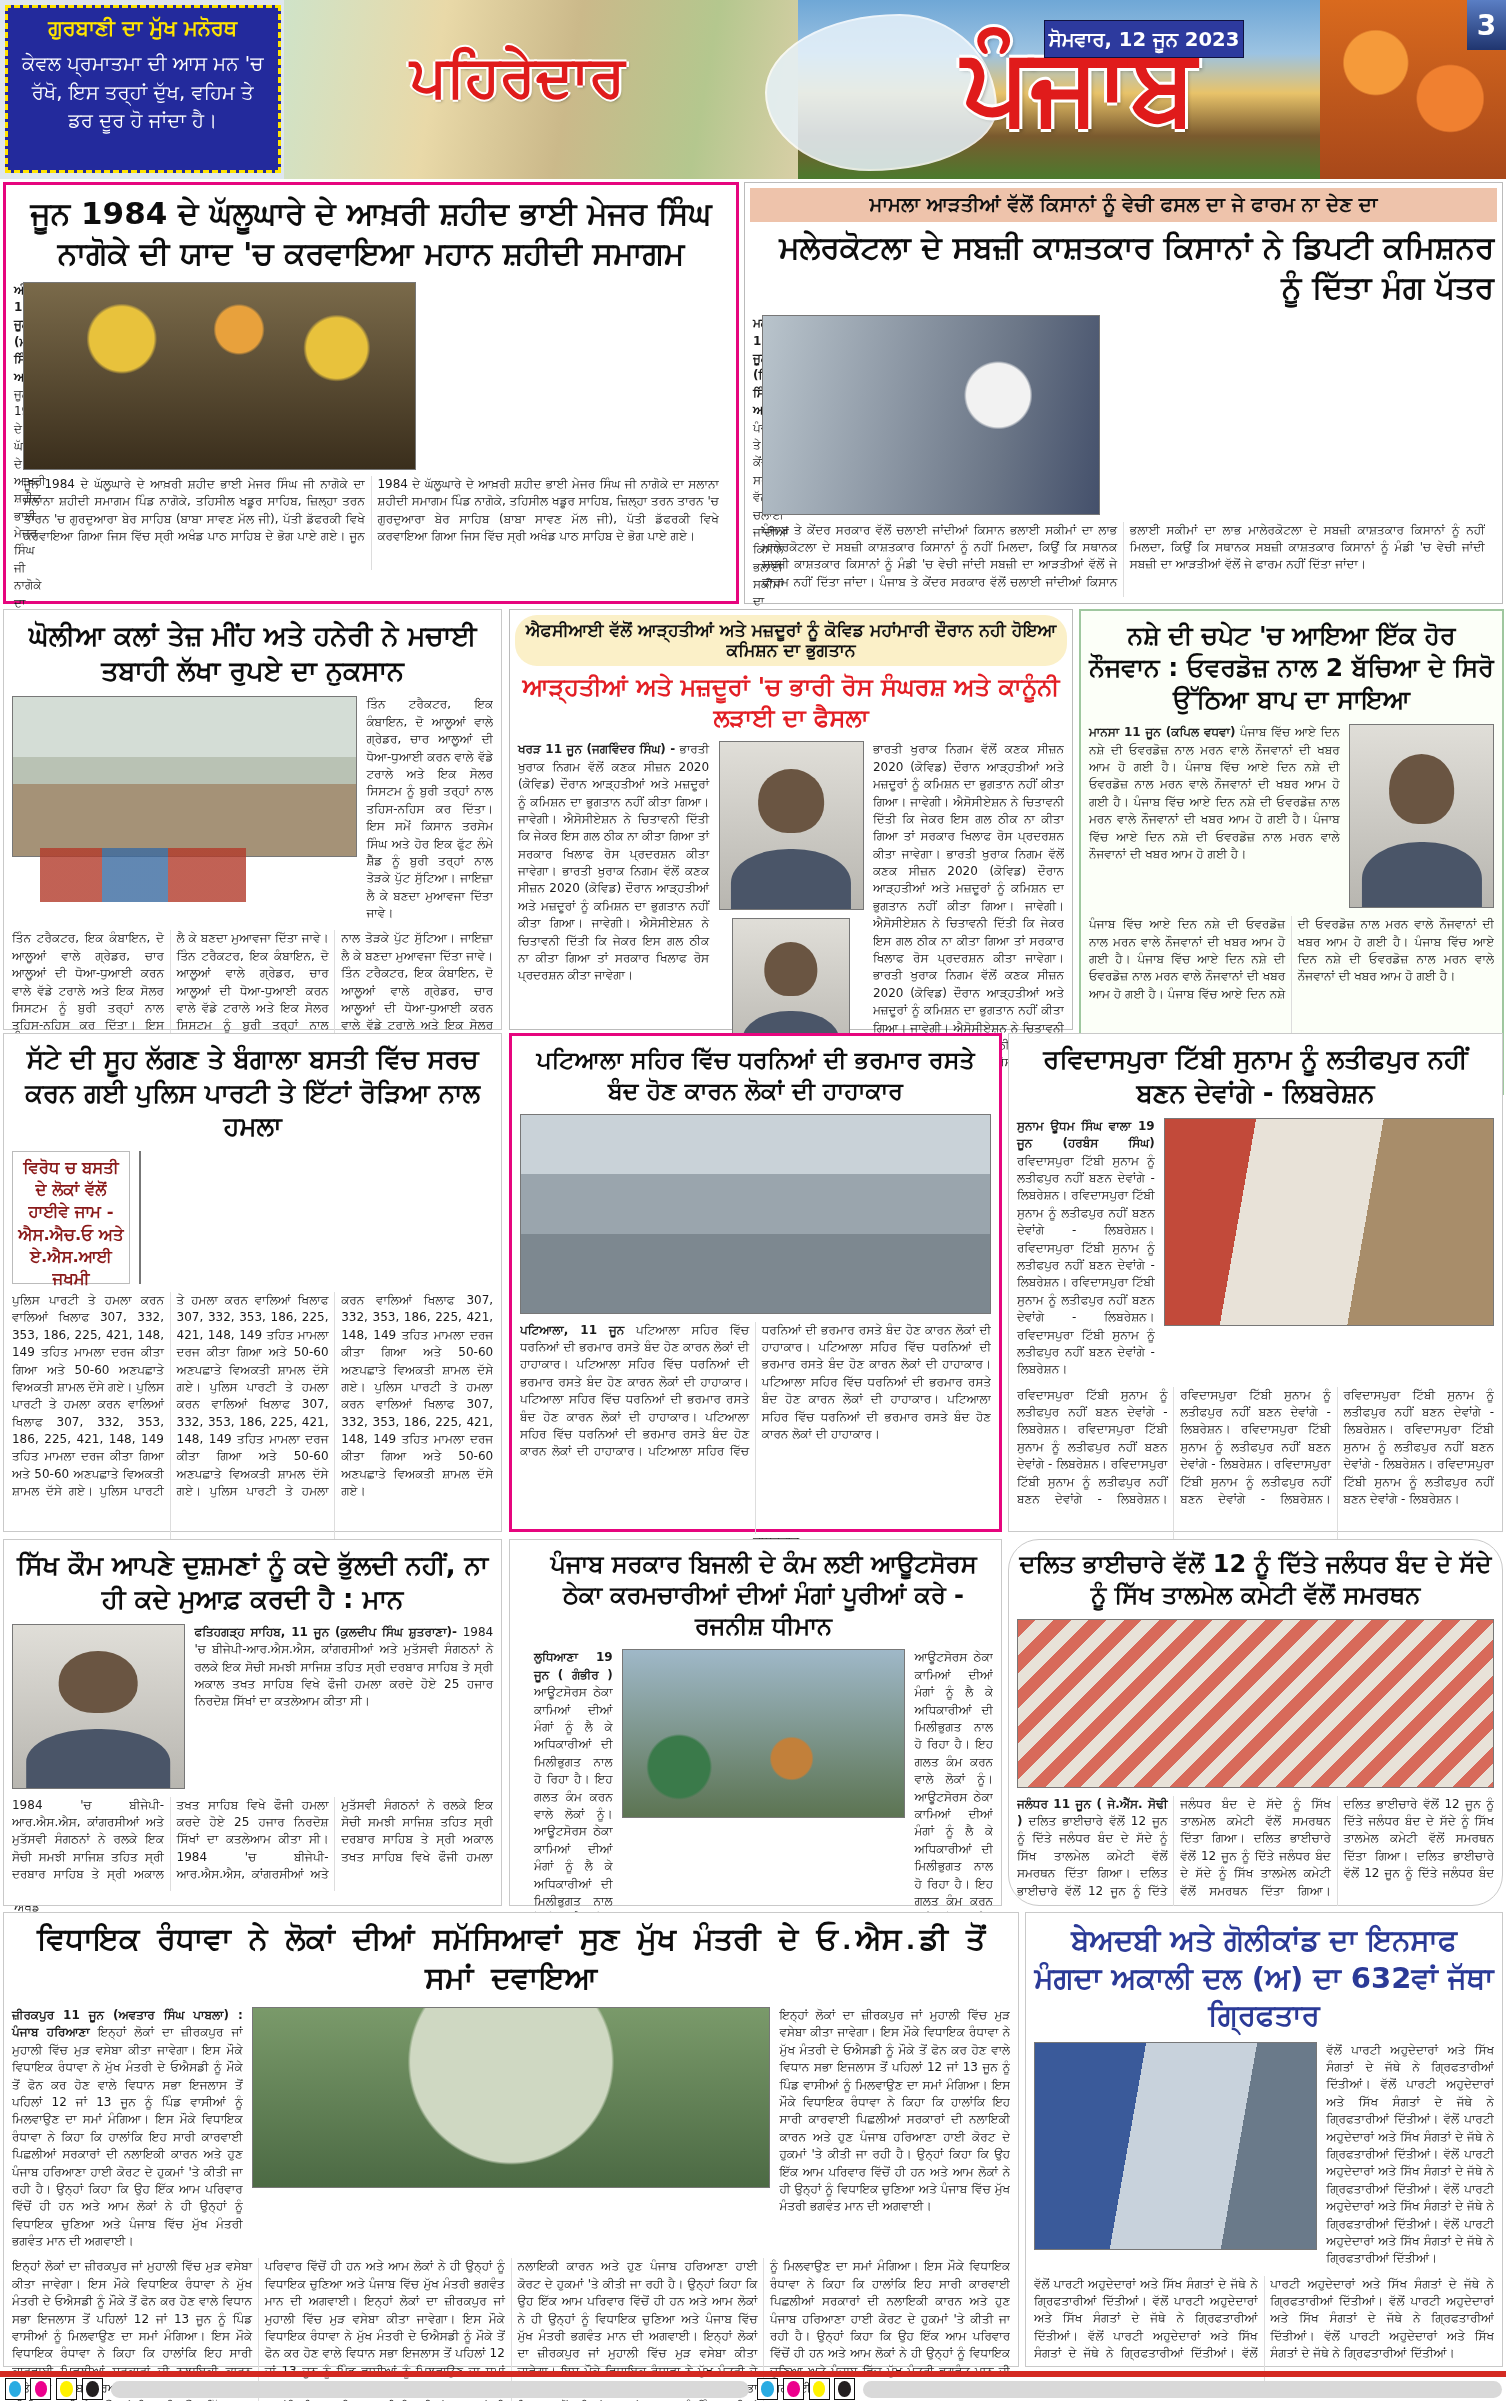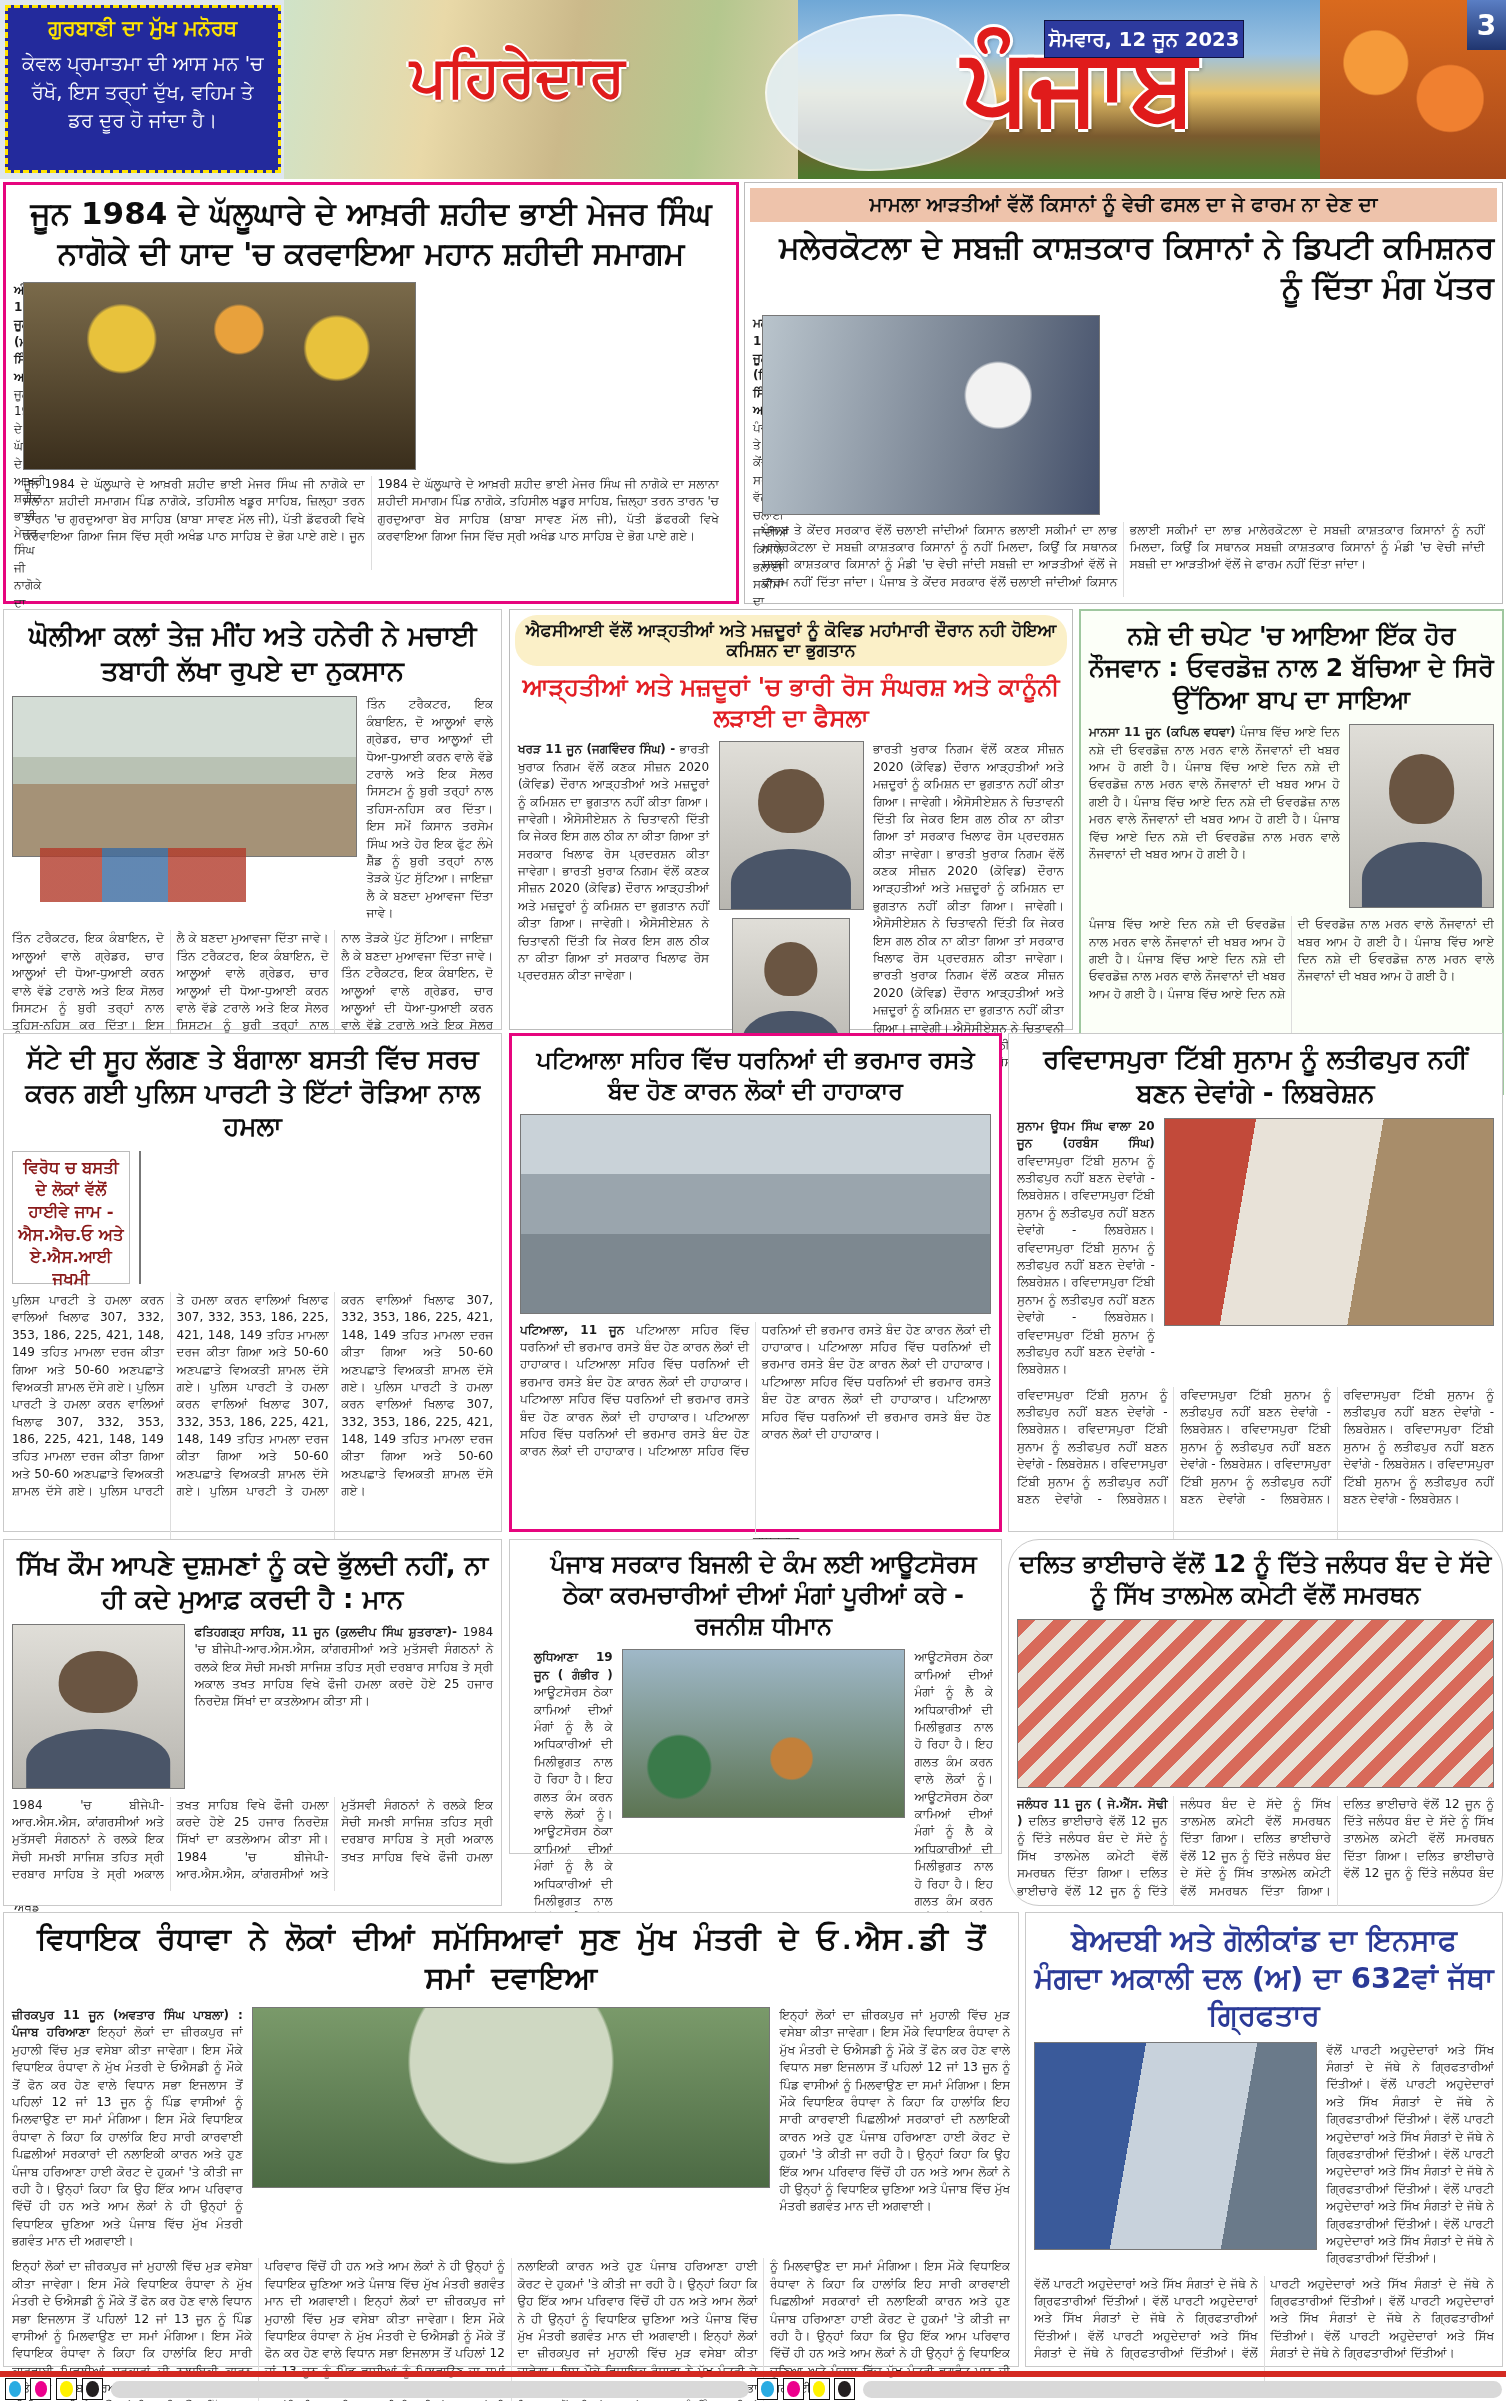--- a/index.html
+++ b/index.html
@@ -210,21 +210,21 @@
     <div class="body-text cols-2" style="margin-top:7.9px;height:212px;overflow:hidden;">
       <b>ਪਟਿਆਲਾ, 11 ਜੂਨ</b>
       <span>ਪਟਿਆਲਾ ਸਹਿਰ ਵਿੱਚ ਧਰਨਿਆਂ ਦੀ ਭਰਮਾਰ ਰਸਤੇ ਬੰਦ ਹੋਣ ਕਾਰਨ ਲੋਕਾਂ ਦੀ ਹਾਹਾਕਾਰ। ਪਟਿਆਲਾ ਸਹਿਰ ਵਿੱਚ ਧਰਨਿਆਂ ਦੀ ਭਰਮਾਰ ਰਸਤੇ ਬੰਦ ਹੋਣ ਕਾਰਨ ਲੋਕਾਂ ਦੀ ਹਾਹਾਕਾਰ। ਪਟਿਆਲਾ ਸਹਿਰ ਵਿੱਚ ਧਰਨਿਆਂ ਦੀ ਭਰਮਾਰ ਰਸਤੇ ਬੰਦ ਹੋਣ ਕਾਰਨ ਲੋਕਾਂ ਦੀ ਹਾਹਾਕਾਰ। ਪਟਿਆਲਾ ਸਹਿਰ ਵਿੱਚ ਧਰਨਿਆਂ ਦੀ ਭਰਮਾਰ ਰਸਤੇ ਬੰਦ ਹੋਣ ਕਾਰਨ ਲੋਕਾਂ ਦੀ ਹਾਹਾਕਾਰ। ਪਟਿਆਲਾ ਸਹਿਰ ਵਿੱਚ ਧਰਨਿਆਂ ਦੀ ਭਰਮਾਰ ਰਸਤੇ ਬੰਦ ਹੋਣ ਕਾਰਨ ਲੋਕਾਂ ਦੀ ਹਾਹਾਕਾਰ। ਪਟਿਆਲਾ ਸਹਿਰ ਵਿੱਚ ਧਰਨਿਆਂ ਦੀ ਭਰਮਾਰ ਰਸਤੇ ਬੰਦ ਹੋਣ ਕਾਰਨ ਲੋਕਾਂ ਦੀ ਹਾਹਾਕਾਰ। ਪਟਿਆਲਾ ਸਹਿਰ ਵਿੱਚ ਧਰਨਿਆਂ ਦੀ ਭਰਮਾਰ ਰਸਤੇ ਬੰਦ ਹੋਣ ਕਾਰਨ ਲੋਕਾਂ ਦੀ ਹਾਹਾਕਾਰ। ਪਟਿਆਲਾ ਸਹਿਰ ਵਿੱਚ ਧਰਨਿਆਂ ਦੀ ਭਰਮਾਰ ਰਸਤੇ ਬੰਦ ਹੋਣ ਕਾਰਨ ਲੋਕਾਂ ਦੀ ਹਾਹਾਕਾਰ।</span>
     </div>
   </div>
 
   <div class="art" style="left:1008px;top:1033px;width:495px;height:499px;">
     <div class="hl" style="font-size:26px;">ਰਵਿਦਾਸਪੁਰਾ ਟਿੱਬੀ ਸੁਨਾਮ ਨੂੰ ਲਤੀਫਪੁਰ ਨਹੀਂ ਬਣਨ ਦੇਵਾਂਗੇ - ਲਿਬਰੇਸ਼ਨ</div>
     <div class="row">
       <div class="grow body-text">
-        <b>ਸੁਨਾਮ ਊਧਮ ਸਿੰਘ ਵਾਲਾ 20 ਜੂਨ (ਹਰਬੰਸ ਸਿੰਘ)</b>
+        <b>ਸੁਨਾਮ ਊਧਮ ਸਿੰਘ ਵਾਲਾ 19 ਜੂਨ (ਹਰਬੰਸ ਸਿੰਘ)</b>
         <span>ਰਵਿਦਾਸਪੁਰਾ ਟਿੱਬੀ ਸੁਨਾਮ ਨੂੰ ਲਤੀਫਪੁਰ ਨਹੀਂ ਬਣਨ ਦੇਵਾਂਗੇ - ਲਿਬਰੇਸ਼ਨ। ਰਵਿਦਾਸਪੁਰਾ ਟਿੱਬੀ ਸੁਨਾਮ ਨੂੰ ਲਤੀਫਪੁਰ ਨਹੀਂ ਬਣਨ ਦੇਵਾਂਗੇ - ਲਿਬਰੇਸ਼ਨ। ਰਵਿਦਾਸਪੁਰਾ ਟਿੱਬੀ ਸੁਨਾਮ ਨੂੰ ਲਤੀਫਪੁਰ ਨਹੀਂ ਬਣਨ ਦੇਵਾਂਗੇ - ਲਿਬਰੇਸ਼ਨ। ਰਵਿਦਾਸਪੁਰਾ ਟਿੱਬੀ ਸੁਨਾਮ ਨੂੰ ਲਤੀਫਪੁਰ ਨਹੀਂ ਬਣਨ ਦੇਵਾਂਗੇ - ਲਿਬਰੇਸ਼ਨ। ਰਵਿਦਾਸਪੁਰਾ ਟਿੱਬੀ ਸੁਨਾਮ ਨੂੰ ਲਤੀਫਪੁਰ ਨਹੀਂ ਬਣਨ ਦੇਵਾਂਗੇ - ਲਿਬਰੇਸ਼ਨ।</span>
       </div>
       <div class="photo ph-truck" style="width:330px;height:208px;"></div>
     </div>
     <div class="body-text cols-3" style="margin-top:7.9px;height:181px;overflow:hidden;">
       <span>ਰਵਿਦਾਸਪੁਰਾ ਟਿੱਬੀ ਸੁਨਾਮ ਨੂੰ ਲਤੀਫਪੁਰ ਨਹੀਂ ਬਣਨ ਦੇਵਾਂਗੇ - ਲਿਬਰੇਸ਼ਨ। ਰਵਿਦਾਸਪੁਰਾ ਟਿੱਬੀ ਸੁਨਾਮ ਨੂੰ ਲਤੀਫਪੁਰ ਨਹੀਂ ਬਣਨ ਦੇਵਾਂਗੇ - ਲਿਬਰੇਸ਼ਨ। ਰਵਿਦਾਸਪੁਰਾ ਟਿੱਬੀ ਸੁਨਾਮ ਨੂੰ ਲਤੀਫਪੁਰ ਨਹੀਂ ਬਣਨ ਦੇਵਾਂਗੇ - ਲਿਬਰੇਸ਼ਨ। ਰਵਿਦਾਸਪੁਰਾ ਟਿੱਬੀ ਸੁਨਾਮ ਨੂੰ ਲਤੀਫਪੁਰ ਨਹੀਂ ਬਣਨ ਦੇਵਾਂਗੇ - ਲਿਬਰੇਸ਼ਨ। ਰਵਿਦਾਸਪੁਰਾ ਟਿੱਬੀ ਸੁਨਾਮ ਨੂੰ ਲਤੀਫਪੁਰ ਨਹੀਂ ਬਣਨ ਦੇਵਾਂਗੇ - ਲਿਬਰੇਸ਼ਨ। ਰਵਿਦਾਸਪੁਰਾ ਟਿੱਬੀ ਸੁਨਾਮ ਨੂੰ ਲਤੀਫਪੁਰ ਨਹੀਂ ਬਣਨ ਦੇਵਾਂਗੇ - ਲਿਬਰੇਸ਼ਨ। ਰਵਿਦਾਸਪੁਰਾ ਟਿੱਬੀ ਸੁਨਾਮ ਨੂੰ ਲਤੀਫਪੁਰ ਨਹੀਂ ਬਣਨ ਦੇਵਾਂਗੇ - ਲਿਬਰੇਸ਼ਨ। ਰਵਿਦਾਸਪੁਰਾ ਟਿੱਬੀ ਸੁਨਾਮ ਨੂੰ ਲਤੀਫਪੁਰ ਨਹੀਂ ਬਣਨ ਦੇਵਾਂਗੇ - ਲਿਬਰੇਸ਼ਨ। ਰਵਿਦਾਸਪੁਰਾ ਟਿੱਬੀ ਸੁਨਾਮ ਨੂੰ ਲਤੀਫਪੁਰ ਨਹੀਂ ਬਣਨ ਦੇਵਾਂਗੇ - ਲਿਬਰੇਸ਼ਨ।</span>
     </div>
   </div>
 
   <div class="art" style="left:3.1px;top:1539px;width:499px;height:367px;">
@@ -234,21 +234,21 @@
       <div class="grow body-text">
         <b>ਫਤਿਹਗੜ੍ਹ ਸਾਹਿਬ, 11 ਜੂਨ (ਕੁਲਦੀਪ ਸਿੰਘ ਸ਼ੁਤਰਾਣਾ)-</b>
         <span>1984 'ਚ ਬੀਜੇਪੀ-ਆਰ.ਐਸ.ਐਸ, ਕਾਂਗਰਸੀਆਂ ਅਤੇ ਮੁਤੱਸਵੀ ਸੰਗਠਨਾਂ ਨੇ ਰਲਕੇ ਇਕ ਸੋਚੀ ਸਮਝੀ ਸਾਜਿਸ਼ ਤਹਿਤ ਸ੍ਰੀ ਦਰਬਾਰ ਸਾਹਿਬ ਤੇ ਸ੍ਰੀ ਅਕਾਲ ਤਖਤ ਸਾਹਿਬ ਵਿਖੇ ਫੌਜੀ ਹਮਲਾ ਕਰਦੇ ਹੋਏ 25 ਹਜਾਰ ਨਿਰਦੋਸ਼ ਸਿੱਖਾਂ ਦਾ ਕਤਲੇਆਮ ਕੀਤਾ ਸੀ।</span>
       </div>
     </div>
     <div class="body-text cols-3" style="margin-top:7.9px;height:94px;overflow:hidden;">
       <span>1984 'ਚ ਬੀਜੇਪੀ-ਆਰ.ਐਸ.ਐਸ, ਕਾਂਗਰਸੀਆਂ ਅਤੇ ਮੁਤੱਸਵੀ ਸੰਗਠਨਾਂ ਨੇ ਰਲਕੇ ਇਕ ਸੋਚੀ ਸਮਝੀ ਸਾਜਿਸ਼ ਤਹਿਤ ਸ੍ਰੀ ਦਰਬਾਰ ਸਾਹਿਬ ਤੇ ਸ੍ਰੀ ਅਕਾਲ ਤਖਤ ਸਾਹਿਬ ਵਿਖੇ ਫੌਜੀ ਹਮਲਾ ਕਰਦੇ ਹੋਏ 25 ਹਜਾਰ ਨਿਰਦੋਸ਼ ਸਿੱਖਾਂ ਦਾ ਕਤਲੇਆਮ ਕੀਤਾ ਸੀ। 1984 'ਚ ਬੀਜੇਪੀ-ਆਰ.ਐਸ.ਐਸ, ਕਾਂਗਰਸੀਆਂ ਅਤੇ ਮੁਤੱਸਵੀ ਸੰਗਠਨਾਂ ਨੇ ਰਲਕੇ ਇਕ ਸੋਚੀ ਸਮਝੀ ਸਾਜਿਸ਼ ਤਹਿਤ ਸ੍ਰੀ ਦਰਬਾਰ ਸਾਹਿਬ ਤੇ ਸ੍ਰੀ ਅਕਾਲ ਤਖਤ ਸਾਹਿਬ ਵਿਖੇ ਫੌਜੀ ਹਮਲਾ ਕਰਦੇ ਹੋਏ 25 ਹਜਾਰ ਨਿਰਦੋਸ਼ ਸਿੱਖਾਂ ਦਾ ਕਤਲੇਆਮ ਕੀਤਾ ਸੀ।</span>
     </div>
   </div>
 
-  <div class="art" style="left:509px;top:1539px;width:493px;height:315px;padding-left:24px;">
+  <div class="art" style="left:509px;top:1539px;width:493px;height:367px;padding-left:24px;">
     <div class="hl" style="font-size:24px;">ਪੰਜਾਬ ਸਰਕਾਰ ਬਿਜਲੀ ਦੇ ਕੰਮ ਲਈ ਆਊਟਸੋਰਸ ਠੇਕਾ ਕਰਮਚਾਰੀਆਂ ਦੀਆਂ ਮੰਗਾਂ ਪੂਰੀਆਂ ਕਰੇ - ਰਜਨੀਸ਼ ਧੀਮਾਨ</div>
     <div class="row">
       <div class="grow body-text">
         <b>ਲੁਧਿਆਣਾ 19 ਜੂਨ ( ਗੰਭੀਰ )</b>
         <span>ਆਊਟਸੋਰਸ ਠੇਕਾ ਕਾਮਿਆਂ ਦੀਆਂ ਮੰਗਾਂ ਨੂੰ ਲੈ ਕੇ ਅਧਿਕਾਰੀਆਂ ਦੀ ਮਿਲੀਭੁਗਤ ਨਾਲ ਹੋ ਰਿਹਾ ਹੈ। ਇਹ ਗਲਤ ਕੰਮ ਕਰਨ ਵਾਲੇ ਲੋਕਾਂ ਨੂੰ। ਆਊਟਸੋਰਸ ਠੇਕਾ ਕਾਮਿਆਂ ਦੀਆਂ ਮੰਗਾਂ ਨੂੰ ਲੈ ਕੇ ਅਧਿਕਾਰੀਆਂ ਦੀ ਮਿਲੀਭੁਗਤ ਨਾਲ ਹੋ ਰਿਹਾ ਹੈ। ਇਹ ਗਲਤ ਕੰਮ ਕਰਨ ਵਾਲੇ ਲੋਕਾਂ ਨੂੰ। ਆਊਟਸੋਰਸ ਠੇਕਾ ਕਾਮਿਆਂ ਦੀਆਂ ਮੰਗਾਂ ਨੂੰ ਲੈ ਕੇ ਅਧਿਕਾਰੀਆਂ ਦੀ ਮਿਲੀਭੁਗਤ ਨਾਲ ਹੋ ਰਿਹਾ ਹੈ। ਇਹ ਗਲਤ ਕੰਮ ਕਰਨ ਵਾਲੇ ਲੋਕਾਂ ਨੂੰ।</span>
       </div>
       <div class="photo ph-crowd" style="width:283px;height:169px;"></div>
       <div class="grow body-text" style="overflow:hidden;">
         <span>ਆਊਟਸੋਰਸ ਠੇਕਾ ਕਾਮਿਆਂ ਦੀਆਂ ਮੰਗਾਂ ਨੂੰ ਲੈ ਕੇ ਅਧਿਕਾਰੀਆਂ ਦੀ ਮਿਲੀਭੁਗਤ ਨਾਲ ਹੋ ਰਿਹਾ ਹੈ। ਇਹ ਗਲਤ ਕੰਮ ਕਰਨ ਵਾਲੇ ਲੋਕਾਂ ਨੂੰ। ਆਊਟਸੋਰਸ ਠੇਕਾ ਕਾਮਿਆਂ ਦੀਆਂ ਮੰਗਾਂ ਨੂੰ ਲੈ ਕੇ ਅਧਿਕਾਰੀਆਂ ਦੀ ਮਿਲੀਭੁਗਤ ਨਾਲ ਹੋ ਰਿਹਾ ਹੈ। ਇਹ ਗਲਤ ਕੰਮ ਕਰਨ ਵਾਲੇ ਲੋਕਾਂ ਨੂੰ। ਆਊਟਸੋਰਸ ਠੇਕਾ ਕਾਮਿਆਂ ਦੀਆਂ ਮੰਗਾਂ ਨੂੰ ਲੈ ਕੇ ਅਧਿਕਾਰੀਆਂ ਦੀ ਮਿਲੀਭੁਗਤ ਨਾਲ ਹੋ ਰਿਹਾ ਹੈ। ਇਹ ਗਲਤ ਕੰਮ ਕਰਨ ਵਾਲੇ ਲੋਕਾਂ ਨੂੰ।</span>
       </div>

